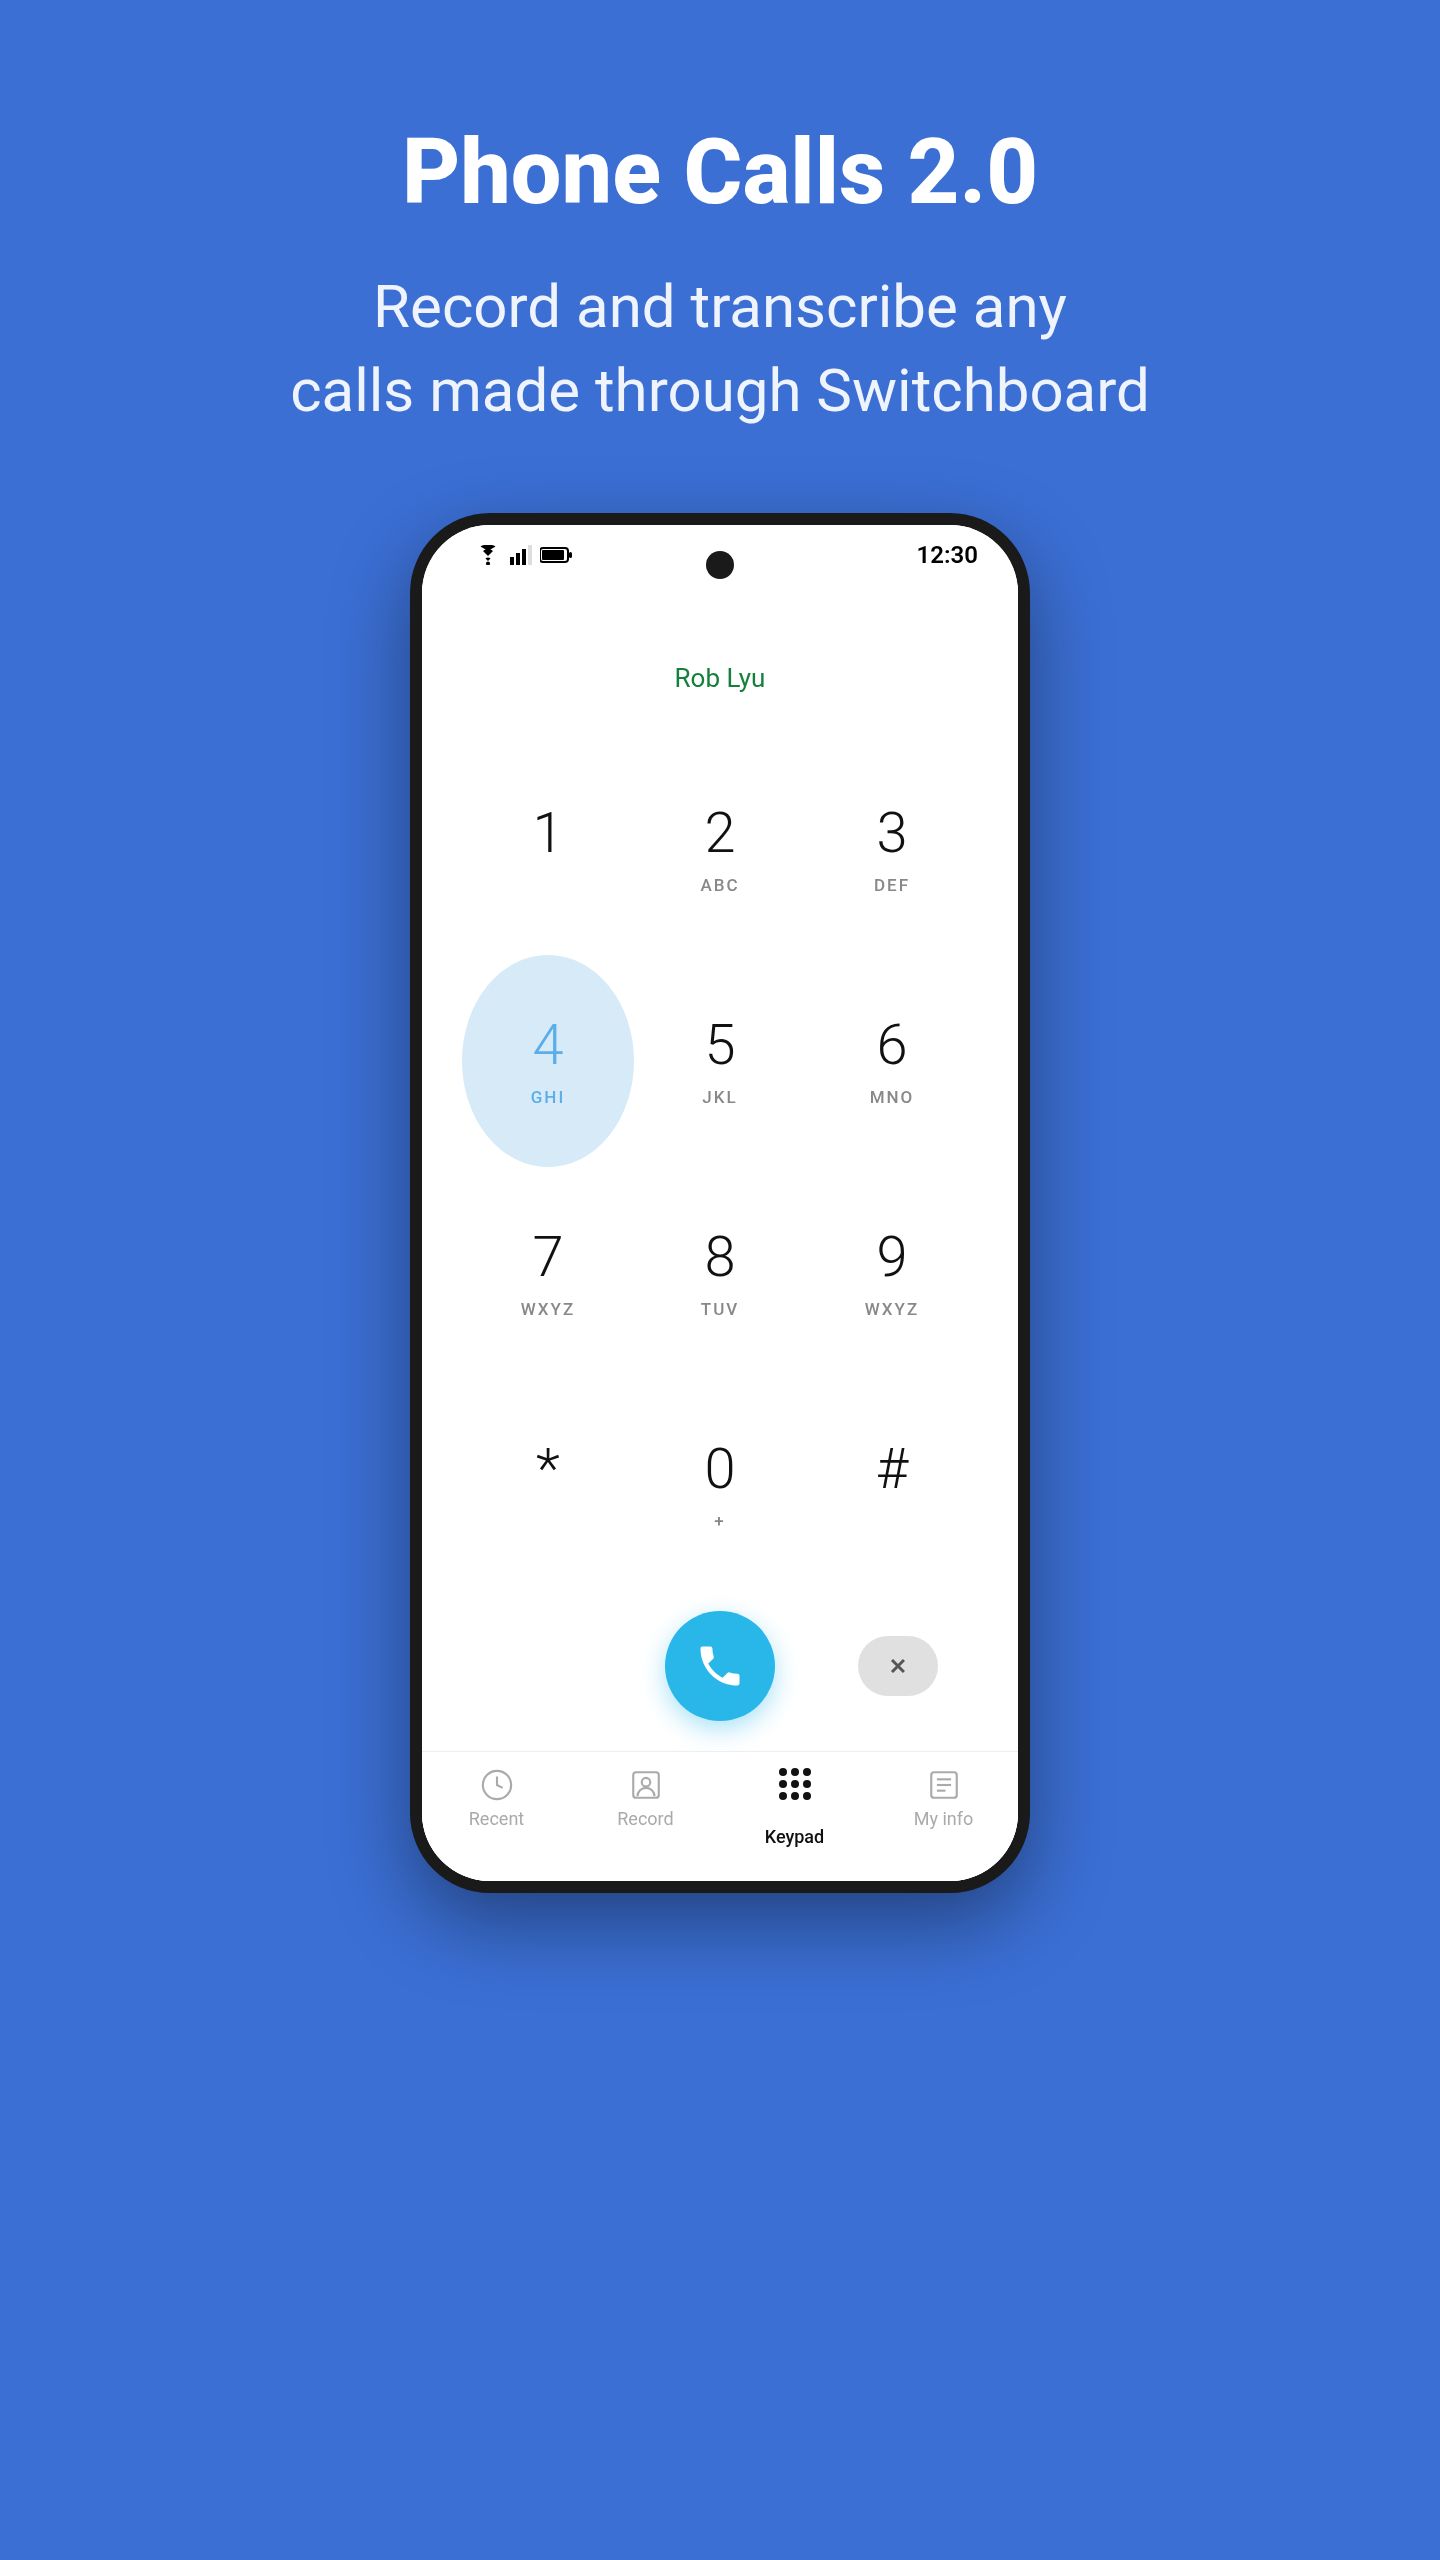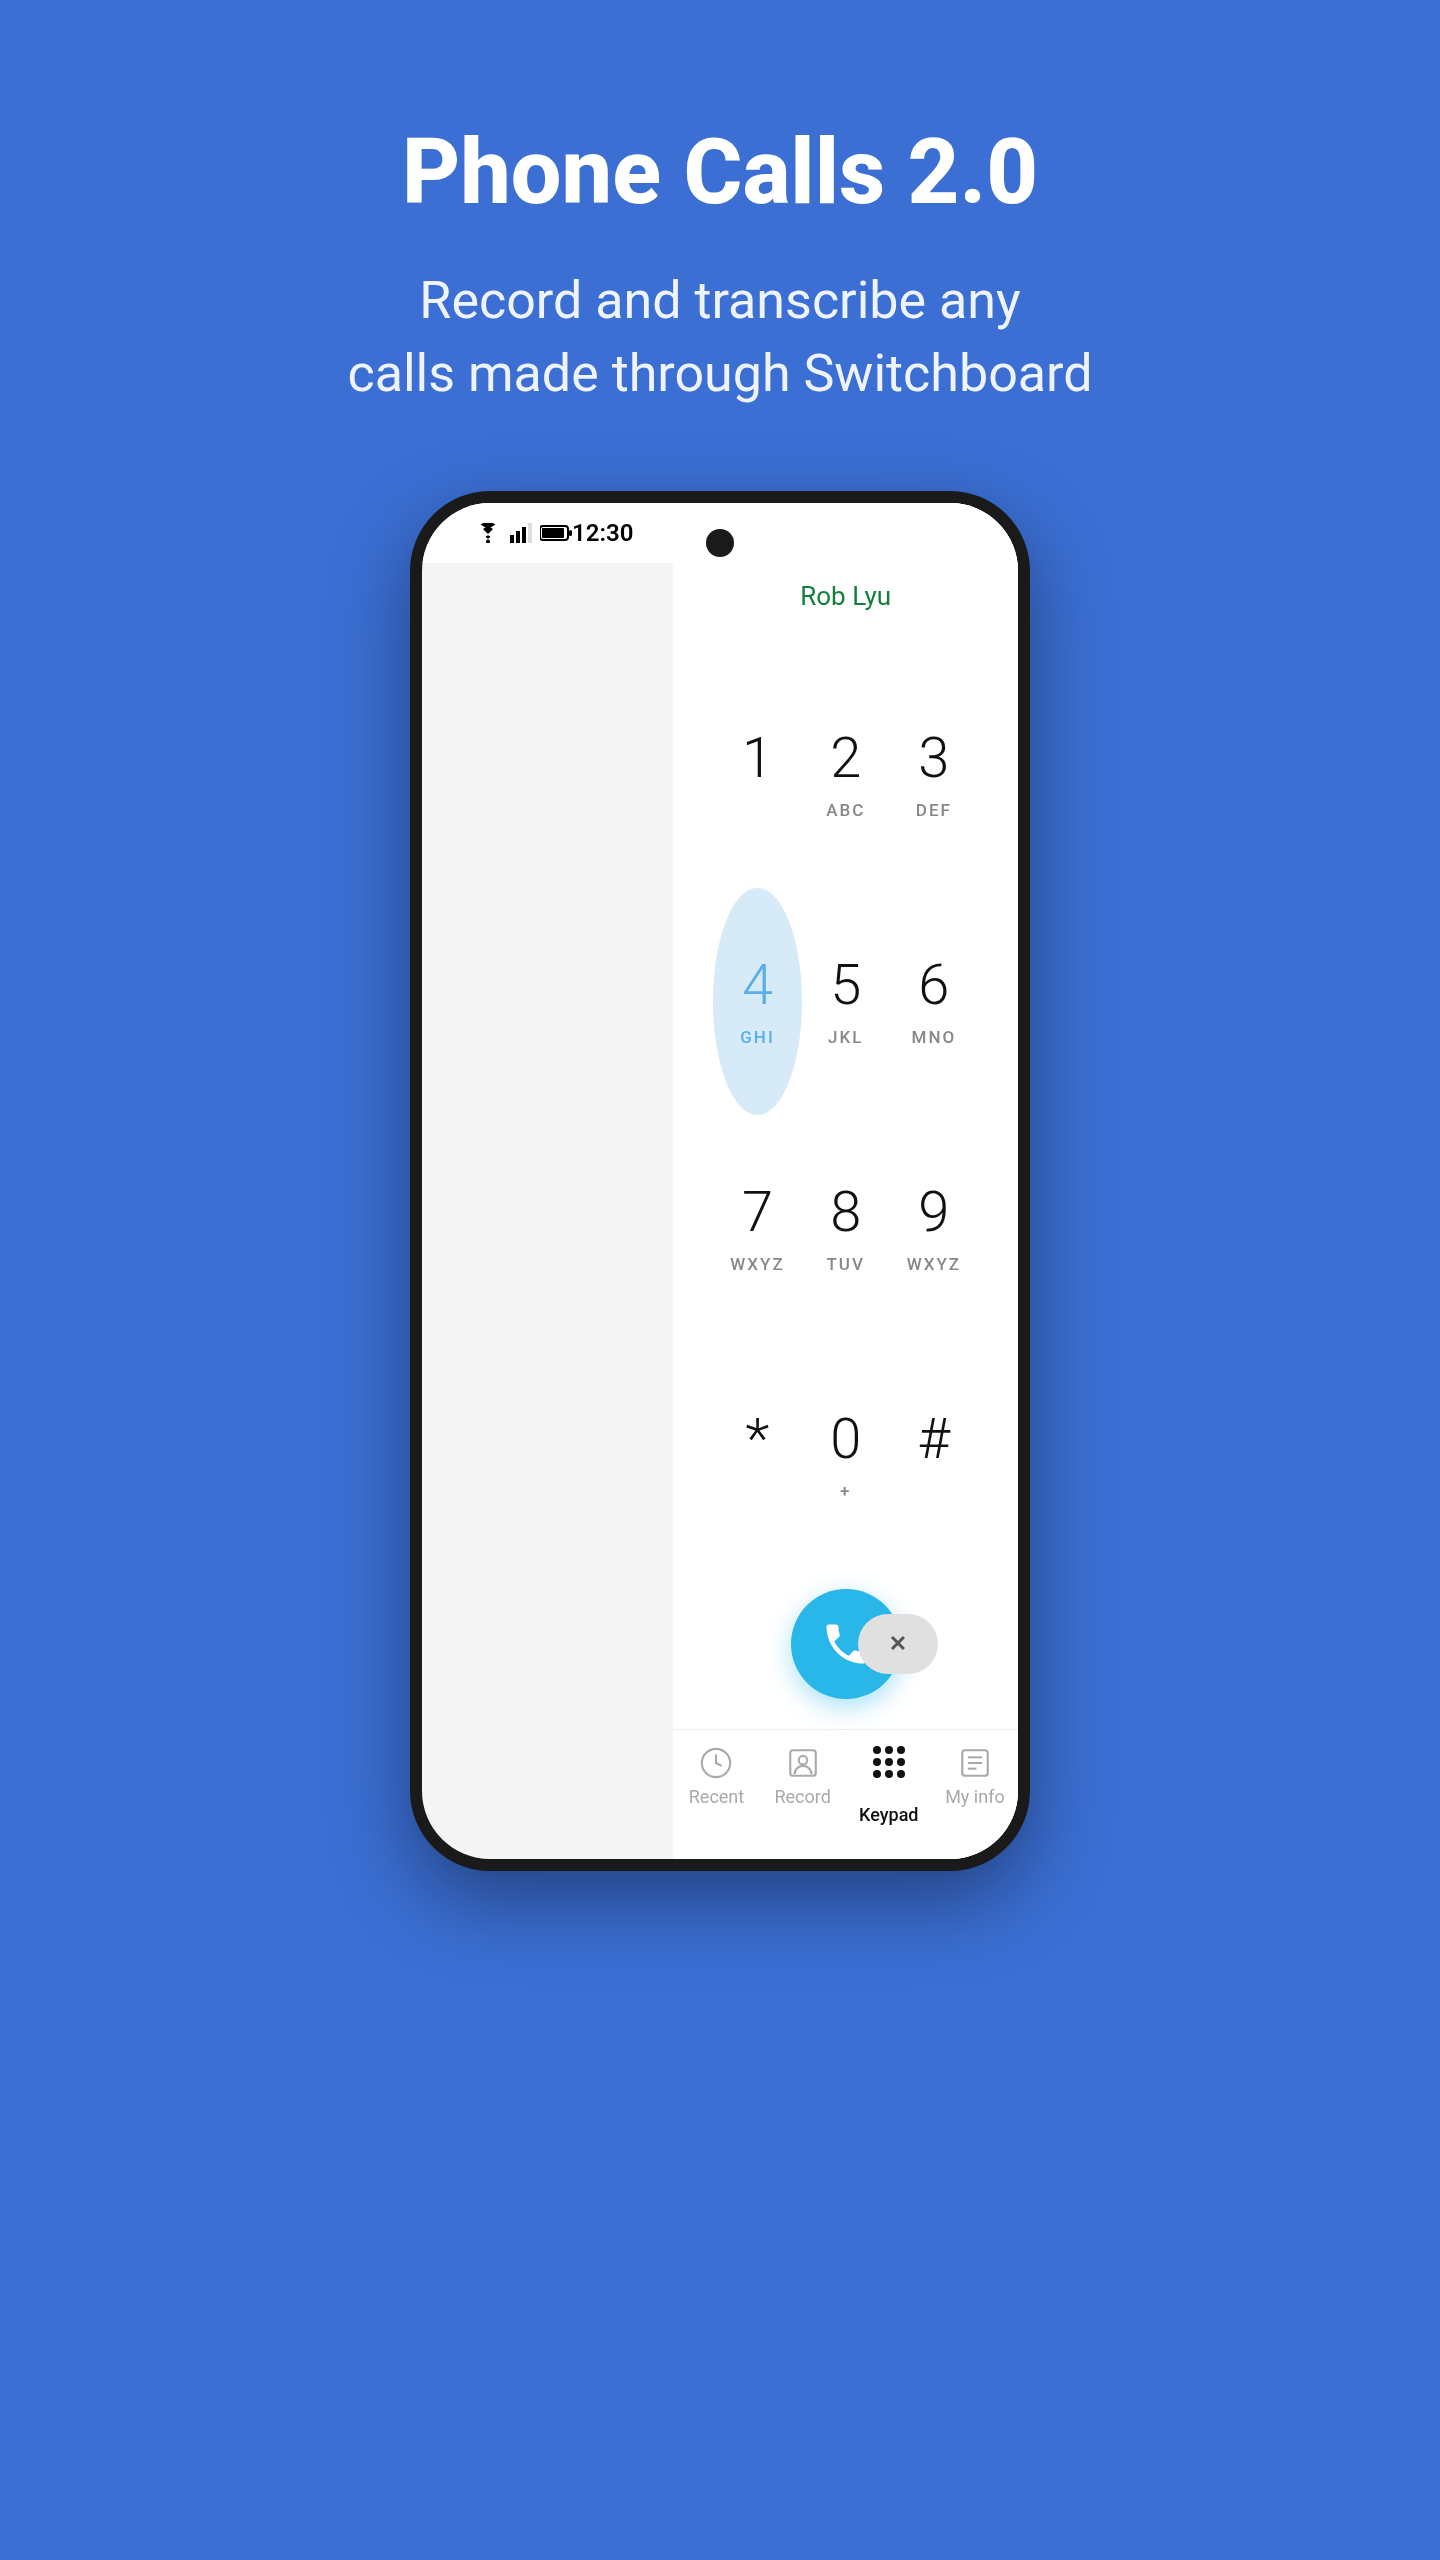--- a/index.html
+++ b/index.html
@@ -23,21 +23,21 @@
     }
 
     .main-title {
       font-size: 90px;
       font-weight: 800;
       color: white;
       margin-bottom: 40px;
     }
 
     .subtitle {
-      font-size: 52px;
+      font-size: 60px;
       font-weight: 400;
       color: rgba(255,255,255,0.92);
       line-height: 1.4;
     }
 
     .phone-wrapper {
       position: relative;
       width: 620px;
       height: 1380px;
     }
@@ -57,21 +57,21 @@
     .phone-screen {
       position: absolute;
       top: 12px;
       left: 12px;
       right: 12px;
       bottom: 12px;
       background: #f5f5f5;
       border-radius: 68px;
       overflow: hidden;
       display: flex;
-      flex-direction: row;
+      flex-direction: column;
       justify-content: space-between;
     }
 
     .status-bar {
       background: white;
       height: 60px;
       display: flex;
       align-items: center;
       justify-content: space-between;
       padding: 0 40px;

